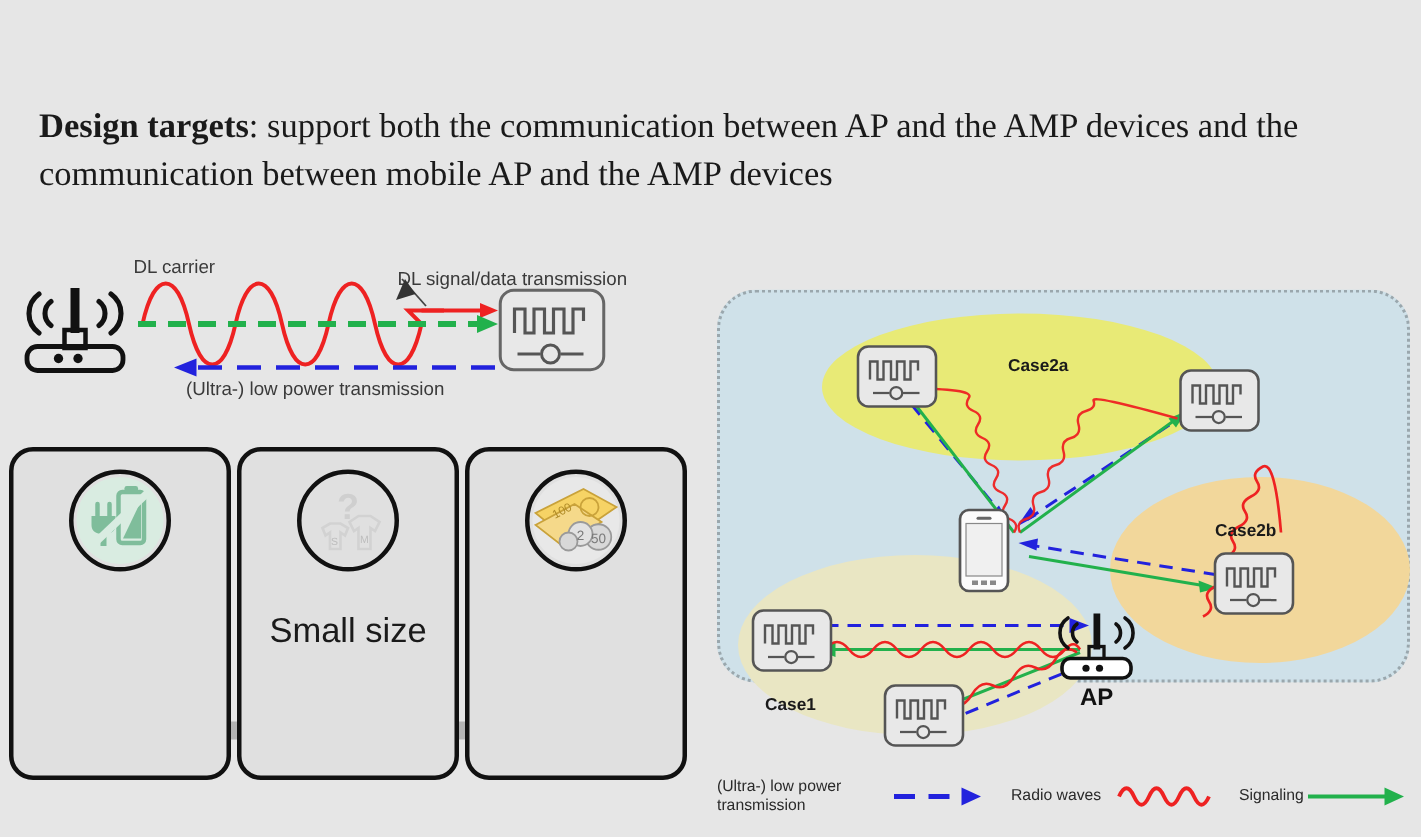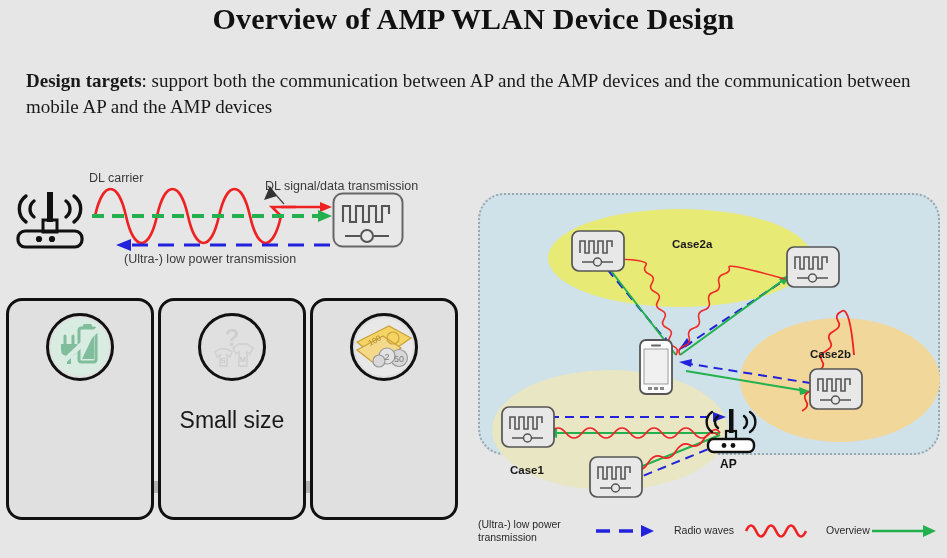--- a/index.html
+++ b/index.html
@@ -15,21 +15,21 @@
   .title {
     position: absolute; top: 2px; left: 0; width: 947px;
     text-align: center;
     font-family: "Liberation Serif", serif;
     font-weight: bold; font-size: 30px; color: #111;
     letter-spacing: .2px;
   }
   .subtitle {
     position: absolute; top: 68px; left: 26px; width: 905px;
     font-family: "Liberation Serif", serif;
-    font-size: 19px; color: #1a1a1a; line-height: 1.38;
+    font-size: 23px; color: #1a1a1a; line-height: 1.38;
   }
   .subtitle b { font-weight: bold; }
 
   
   .ltop { position: absolute; left: 0; top: 160px; width: 470px; height: 125px; }
   .lbl { position: absolute; font-size: 12.5px; color: #3a3a3a; white-space: nowrap; }
   .lbl-dl-carrier { left: 89px; top: 11px; }
   .lbl-dl-sig { left: 265px; top: 19px; }
   .lbl-ulp { left: 124px; top: 92px; }
 
@@ -70,39 +70,38 @@
   .rpanel {
     position: absolute; left: 478px; top: 193px; width: 462px; height: 262px;
     background: #cfe1e9;
     border: 2px dotted #9aa7ad; border-radius: 26px;
   }
   .case-label {
     position: absolute; font-size: 11.5px; font-weight: bold; color: #1a1a1a;
     white-space: nowrap;
   }
   .ap-label {
-    position: absolute; font-size: 12px; font-weight: bold; color: #111;
+    position: absolute; font-size: 16px; font-weight: bold; color: #111;
     white-space: nowrap;
   }
 
   
   .legend { position: absolute; left: 478px; top: 514px; width: 462px; height: 40px; }
   .legend-text { position: absolute; font-size: 10.5px; color: #2a2a2a; line-height: 1.25; }
   .lg1 { left: 0px; top: 4px; width: 110px; }
   .lg2 { left: 196px; top: 10px; }
   .lg3 { left: 348px; top: 10px; }
 
   svg { display: block; overflow: visible; }
 </style>
 </head>
 <body>
 
 <div class="slide">
 
-  <div class="title">Overview of AMP WLAN Device Design</div>
 
   <div class="subtitle">
     <b>Design targets</b><span>: support both the communication between AP and the AMP devices and the communication between mobile AP and the AMP devices</span>
   </div>
 
   <div class="ltop">
 
     <div class="lbl lbl-dl-carrier">DL carrier</div>
     <div class="lbl lbl-dl-sig">DL signal/data transmission</div>
     <div class="lbl lbl-ulp">(Ultra-) low power transmission</div>
@@ -335,21 +334,21 @@
 
     <div class="case-label" style="left:192px; top:43px;">Case2a</div>
     <div class="case-label" style="left:330px; top:153px;">Case2b</div>
     <div class="case-label" style="left:30px; top:269px;">Case1</div>
     <div class="ap-label" style="left:240px; top:262px;">AP</div>
   </div>
 
   <div class="legend">
     <div class="legend-text lg1">(Ultra-) low power transmission</div>
     <div class="legend-text lg2">Radio waves</div>
-    <div class="legend-text lg3">Overview</div>
+    <div class="legend-text lg3">Signaling</div>
 
     <svg width="462" height="40" style="position:absolute;left:0;top:0">
 
       <line x1="118" y1="17" x2="166" y2="17" stroke="#2222dd" stroke-width="3.4" stroke-dasharray="14 9"></line>
       <polygon points="176,17 163,11 163,23" fill="#2222dd"></polygon>
 
       <path d="M268 17 Q273 6 278 17 Q283 28 288 17 Q293 6 298 17 Q303 28 308 17
                Q313 6 318 17 Q323 28 328 17" stroke="#ee2222" stroke-width="2.6" fill="none"></path>
 
       <line x1="394" y1="17" x2="448" y2="17" stroke="#22b14c" stroke-width="2.6"></line>

